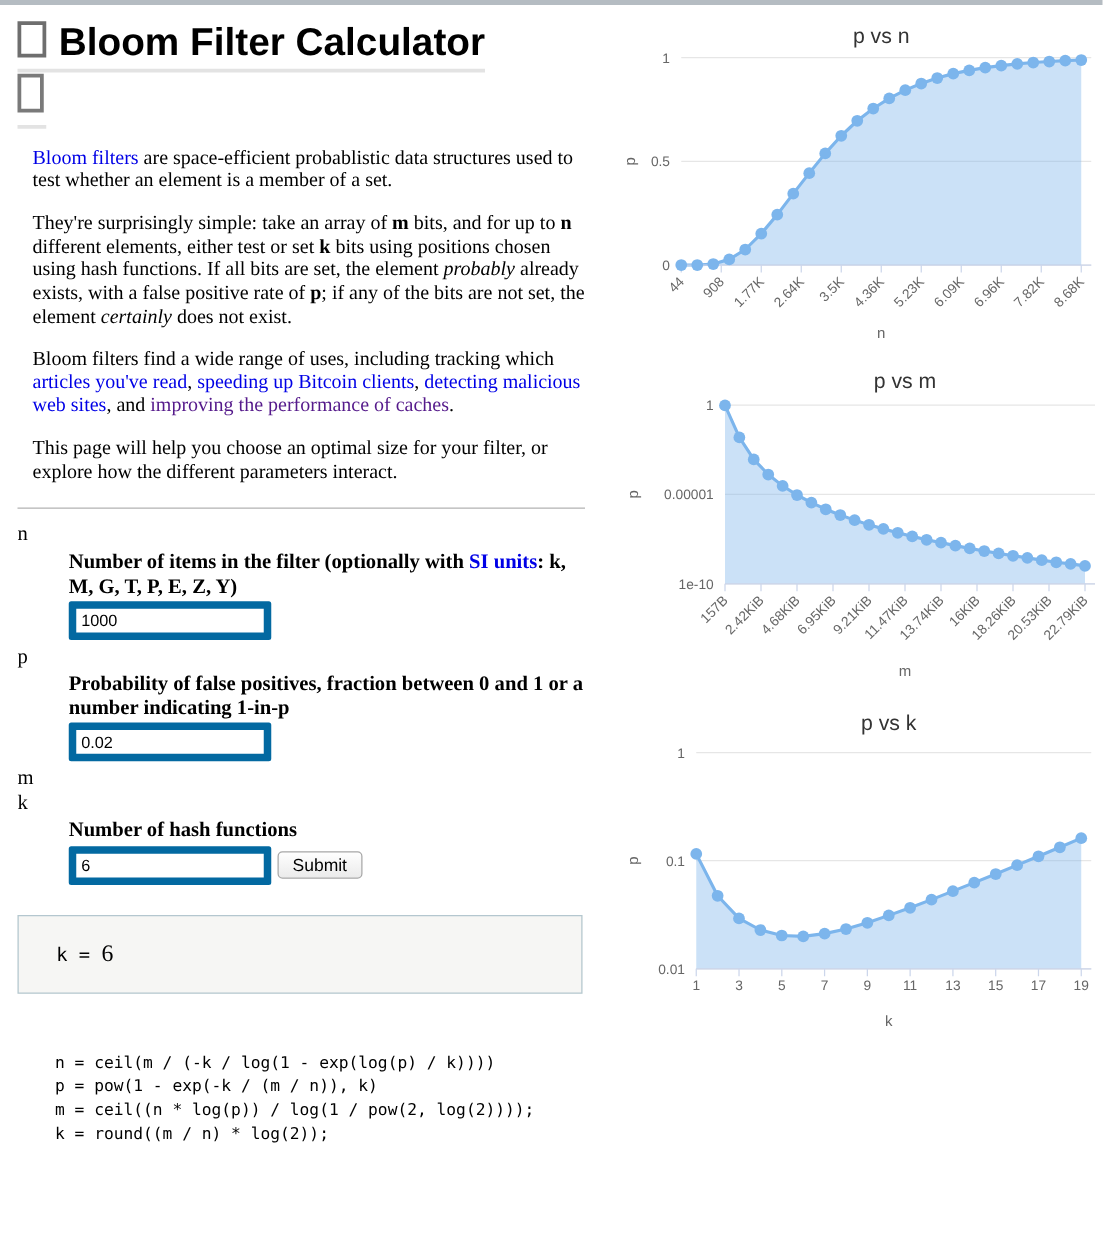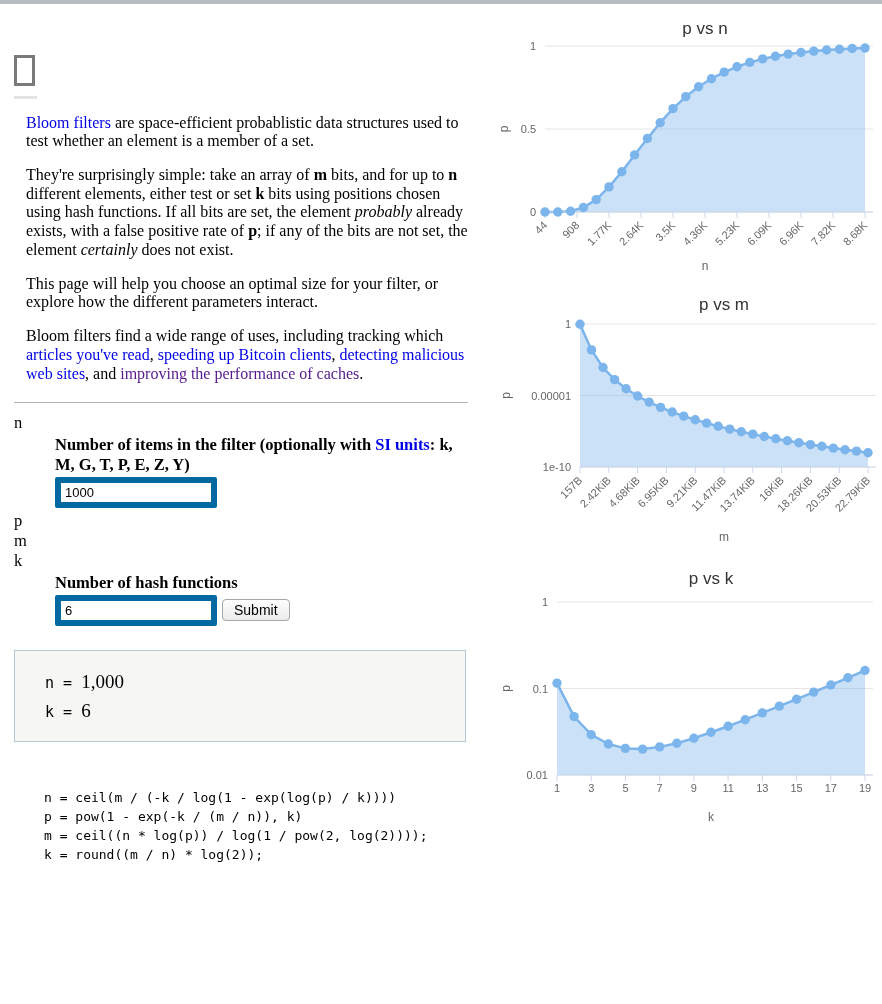--- a/index.html
+++ b/index.html
@@ -29,42 +29,42 @@
   .rbold{font-weight:bold;}
   pre.formulas{font-family:"DejaVu Sans Mono","Liberation Mono",monospace;font-size:13px;line-height:19px;margin:46px 0 20px 30px;}
   svg.chart{display:block;margin-bottom:8px;}
   svg.chart text{font-family:"Liberation Sans",sans-serif;}
 </style>
 </head>
 <body>
 
 <div class="page">
   <div class="left-col">
-    <h1><br><span class="t-line"><span class="tofu tofu2"></span></span></h1>
+    <h1><span class="t-line"><span class="tofu"></span><span>Bloom Filter Calculator</span></span><br><span class="t-line"><span class="tofu tofu2"></span></span></h1>
 
     <div id="intro">
         <p class="intro"><a class="link">Bloom filters</a><span> are space-efficient probablistic data structures used to test whether an element is a member of a set.</span></p>
         <p class="intro"><span>They're surprisingly simple: take an array of </span><b>m</b><span> bits, and for up to </span><b>n</b><span> different elements, either test or set </span><b>k</b><span> bits using positions chosen using hash functions. If all bits are set, the element </span><i>probably</i><span> already exists, with a false positive rate of </span><b>p</b><span>; if any of the bits are not set, the element </span><i>certainly</i><span> does not exist.</span></p>
+        <p class="intro"><span>Bloom filters find a wide range of uses, including tracking which </span><a class="link">articles you've read</a><span>, </span><a class="link">speeding up Bitcoin clients</a><span>, </span><a class="link">detecting malicious web sites</a><span>, and </span><a class="vlink">improving the performance of caches</a><span>.</span></p>
         <p class="intro"><span>This page will help you choose an optimal size for your filter, or explore how the different parameters interact.</span></p>
-        <p class="intro"><span>Bloom filters find a wide range of uses, including tracking which </span><a class="link">articles you've read</a><span>, </span><a class="link">speeding up Bitcoin clients</a><span>, </span><a class="link">detecting malicious web sites</a><span>, and </span><a class="vlink">improving the performance of caches</a><span>.</span></p>
       </div>
 
     <hr>
 
     <dl id="calc-form">
         <dt>n</dt>
         <dd><div class="desc"><b>N</b><span>umber of items in the filter (optionally with </span><a class="link">SI units</a><span>: k, M, G, T, P, E, Z, Y)</span></div><input type="text" value="1000" style=""></dd>
         <dt>p</dt>
+        <dd><div class="desc"><b>P</b><span>robability of false positives, fraction between 0 and 1 or a number indicating 1-in-p</span></div><input type="text" value="0.02" style=""></dd>
         <dt>m</dt>
         <dt>k</dt>
         <dd><div class="desc"><span>Number of hash fun</span><b>c</b><span>tions</span></div><input type="text" value="6" style=""><button class="submit-btn">Submit</button></dd>
       </dl>
 
     <div id="results" class="results">
-        <div class="rline"><span class="rvar">n = </span><span class="rval">1,000</span></div>
         <div class="rline"><span class="rvar">k = </span><span class="rval">6</span></div>
       </div>
 
     <pre id="code" class="formulas">n = ceil(m / (-k / log(1 - exp(log(p) / k))))
 p = pow(1 - exp(-k / (m / n)), k)
 m = ceil((n * log(p)) / log(1 / pow(2, log(2))));
 k = round((m / n) * log(2));</pre>
   </div>
 
   <div class="right-col">

